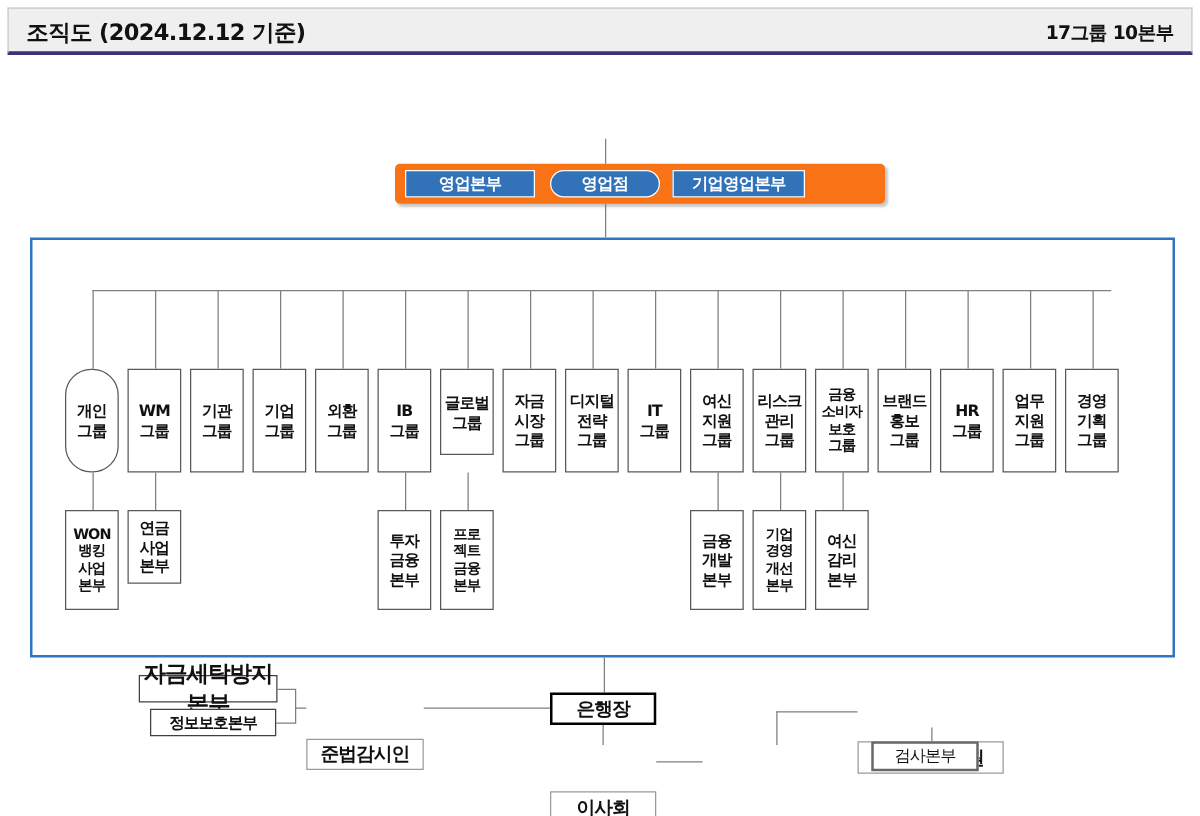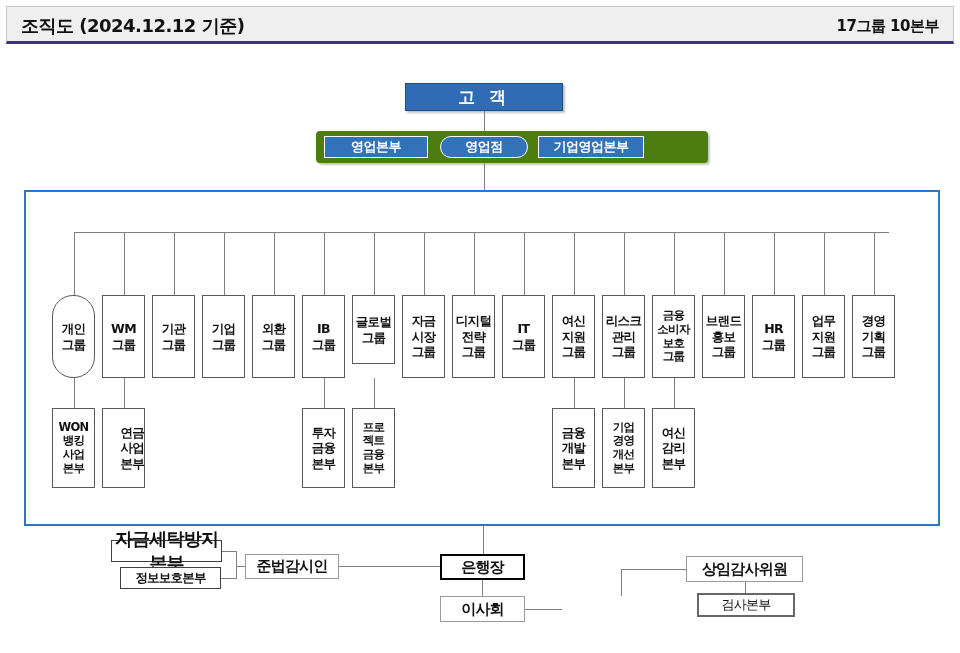--- a/index.html
+++ b/index.html
@@ -36,21 +36,21 @@
     background:#2f6cb5;border:1px solid #1f4e86;
     box-shadow:2px 2px 2px rgba(0,0,0,.25);
     color:#ffffff;font-size:17px;font-weight:bold;letter-spacing:4px;
     display:flex;align-items:center;justify-content:center;
     box-sizing:border-box;
   }
 
   
   .band{
     position:absolute;left:316px;top:131px;width:392px;height:32px;
-    background:#4d7c0f;border-radius:4px;
+    background:#f97316;border-radius:4px;
     box-shadow:2px 2px 2px rgba(0,0,0,.22);
   }
   .band-box{
     position:absolute;top:5px;height:22px;
     background:#3272b8;border:1.5px solid #ffffff;
     color:#ffffff;font-size:13px;font-weight:bold;letter-spacing:-.5px;
     display:flex;align-items:center;justify-content:center;
     box-sizing:border-box;
   }
   .band-box.oval{border-radius:11px;}
@@ -72,36 +72,35 @@
   .gbox span{display:block;}
   .gbox.four{font-size:11.5px;line-height:1.18;}
 
   
   .bbox{
     position:absolute;background:#ffffff;box-sizing:border-box;
     display:flex;align-items:center;justify-content:center;
     text-align:center;letter-spacing:-.8px;color:#111;
     font-weight:bold;
   }
-  .bbox.thin{border:1px solid #9a9a9a;}
+  .bbox.thin{border:1px solid #9a9a9a;margin-top:37px;}
   .bbox.dark{border:1.5px solid #404040;}
   .bbox.heavy{border:2.5px solid #000000;}
   .bbox.gray-heavy{border:2px solid #676767;font-weight:normal;}
 </style>
 </head>
 <body>
 
 <div id="root">
 
   <div class="header">
     <div class="h-title">조직도 (2024.12.12 기준)</div>
     <div class="h-right">17그룹 10본부</div>
   </div>
 
-  <div class="cust-box">고 객</div>
 
   <div class="vline" style="left:484px;top:111px;height:20px;"></div>
 
   <div class="band">
     <div class="band-box" style="left:8px;width:104px;">영업본부</div>
     <div class="band-box oval" style="left:124px;width:88px;">영업점</div>
     <div class="band-box" style="left:222px;width:106px;">기업영업본부</div>
   </div>
 
   <div class="vline" style="left:484px;top:163px;height:27px;"></div>
@@ -245,21 +244,21 @@
       <div class="vline" style="left: 74px; top: 378px; height: 30px;"></div>
       <div class="gbox four" style="left: 52px; top: 408px; width: 43px; height: 80px;">
         <div>
           <span>WON</span>
           <span>뱅킹</span>
           <span>사업</span>
           <span>본부</span>
         </div>
       </div>
       <div class="vline" style="left: 124px; top: 378px; height: 30px;"></div>
-      <div class="gbox" style="left: 102px; top: 408px; width: 43px; height: 80px; justify-content: flex-end;">
+      <div class="gbox" style="left: 102px; top: 408px; width: 43px; height: 59px;">
         <div>
           <span>연금</span>
           <span>사업</span>
           <span>본부</span>
         </div>
       </div>
       <div class="vline" style="left: 324px; top: 378px; height: 30px;"></div>
       <div class="gbox" style="left: 302px; top: 408px; width: 43px; height: 80px; text-align: center;">
         <div>
           <span>투자</span>
@@ -326,15 +325,15 @@
   <div class="hline" style="left:525px;top:609px;width:37px;"></div>
 
 
   <div class="vline" style="left:621px;top:569px;height:27px;"></div>
   <div class="hline" style="left:621px;top:569px;width:65px;"></div>
 
   <div class="bbox thin" style="left:686px;top:556px;width:117px;height:26px;font-size:15px;">상임감사위원</div>
 
   <div class="vline" style="left:745px;top:582px;height:11px;"></div>
 
-  <div class="bbox gray-heavy" style="left:697px;top:593px;width:98px;height:24px;font-size:13px;">검사본부</div>
+  <div class="bbox gray-heavy" style="left:697px;top:593px;width:86px;height:24px;font-size:13px;">검사본부</div>
 
 </div>
 
 </body></html>

